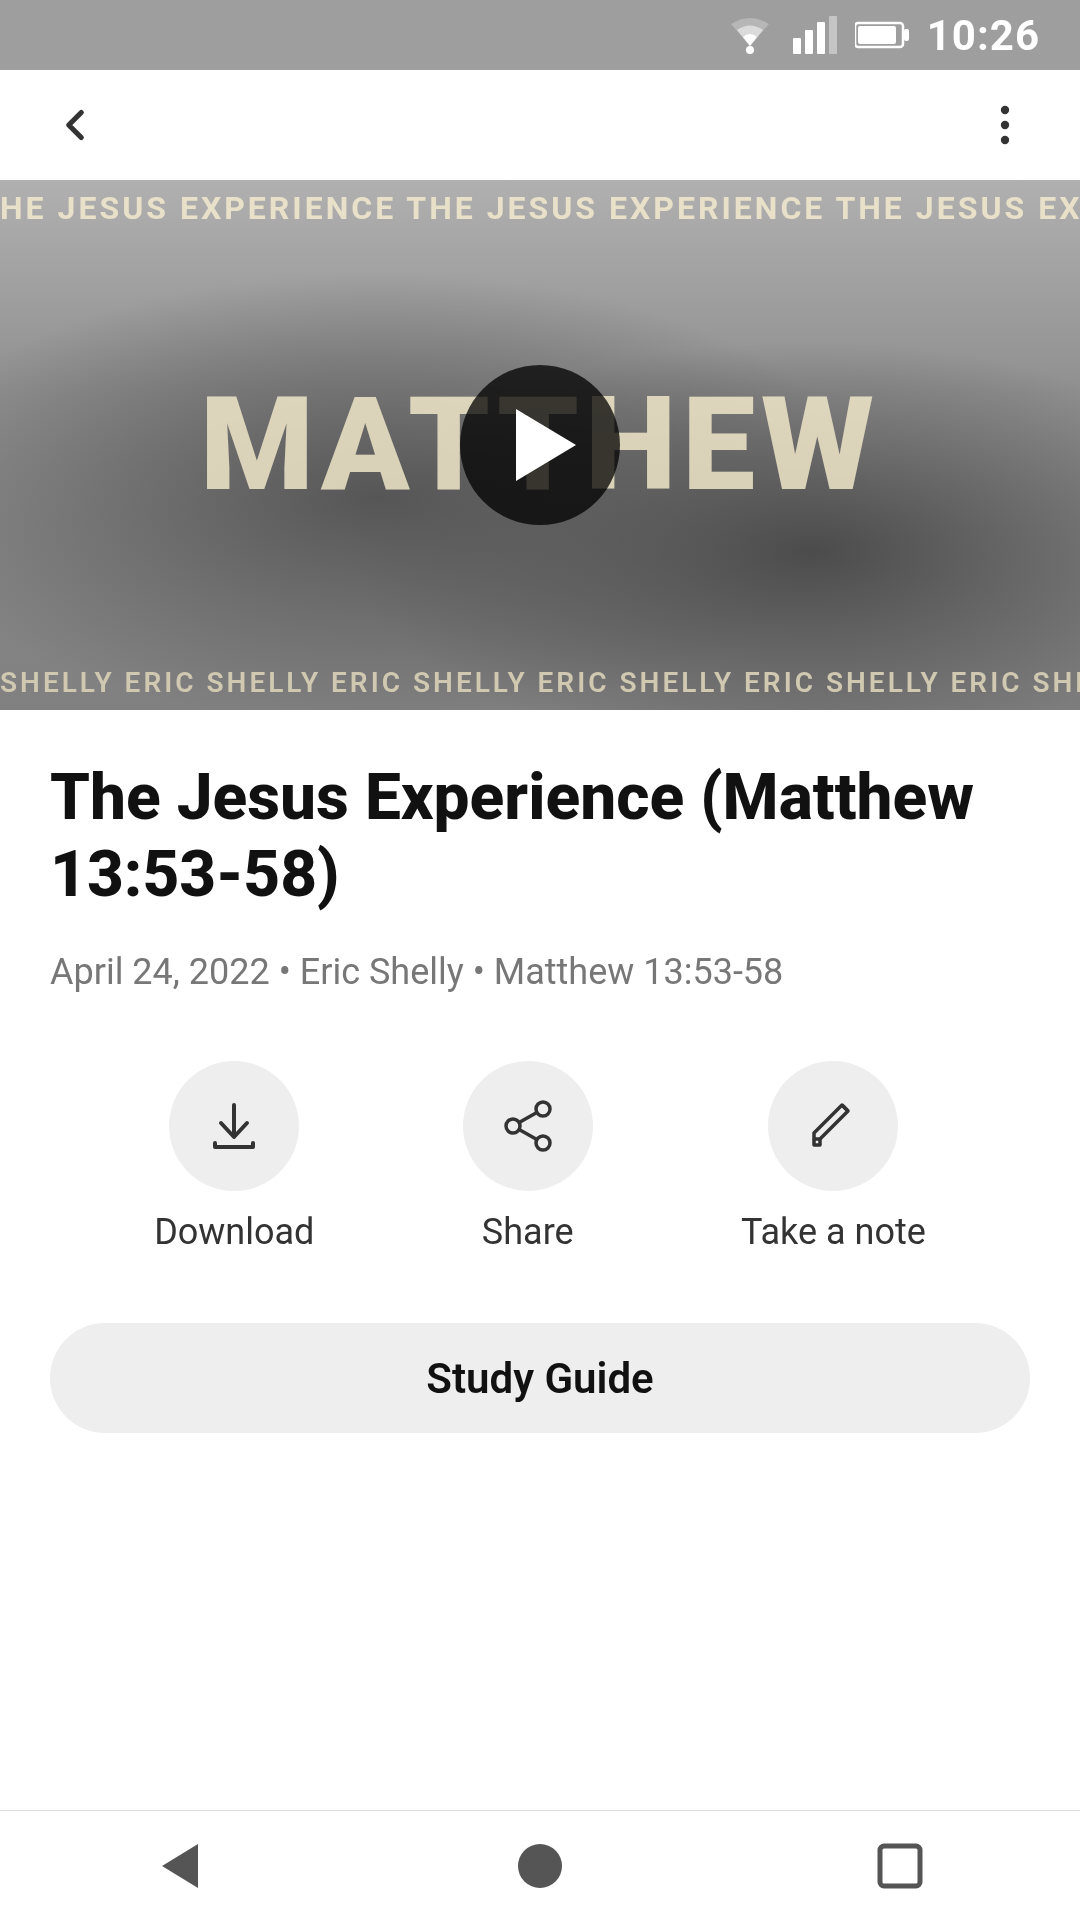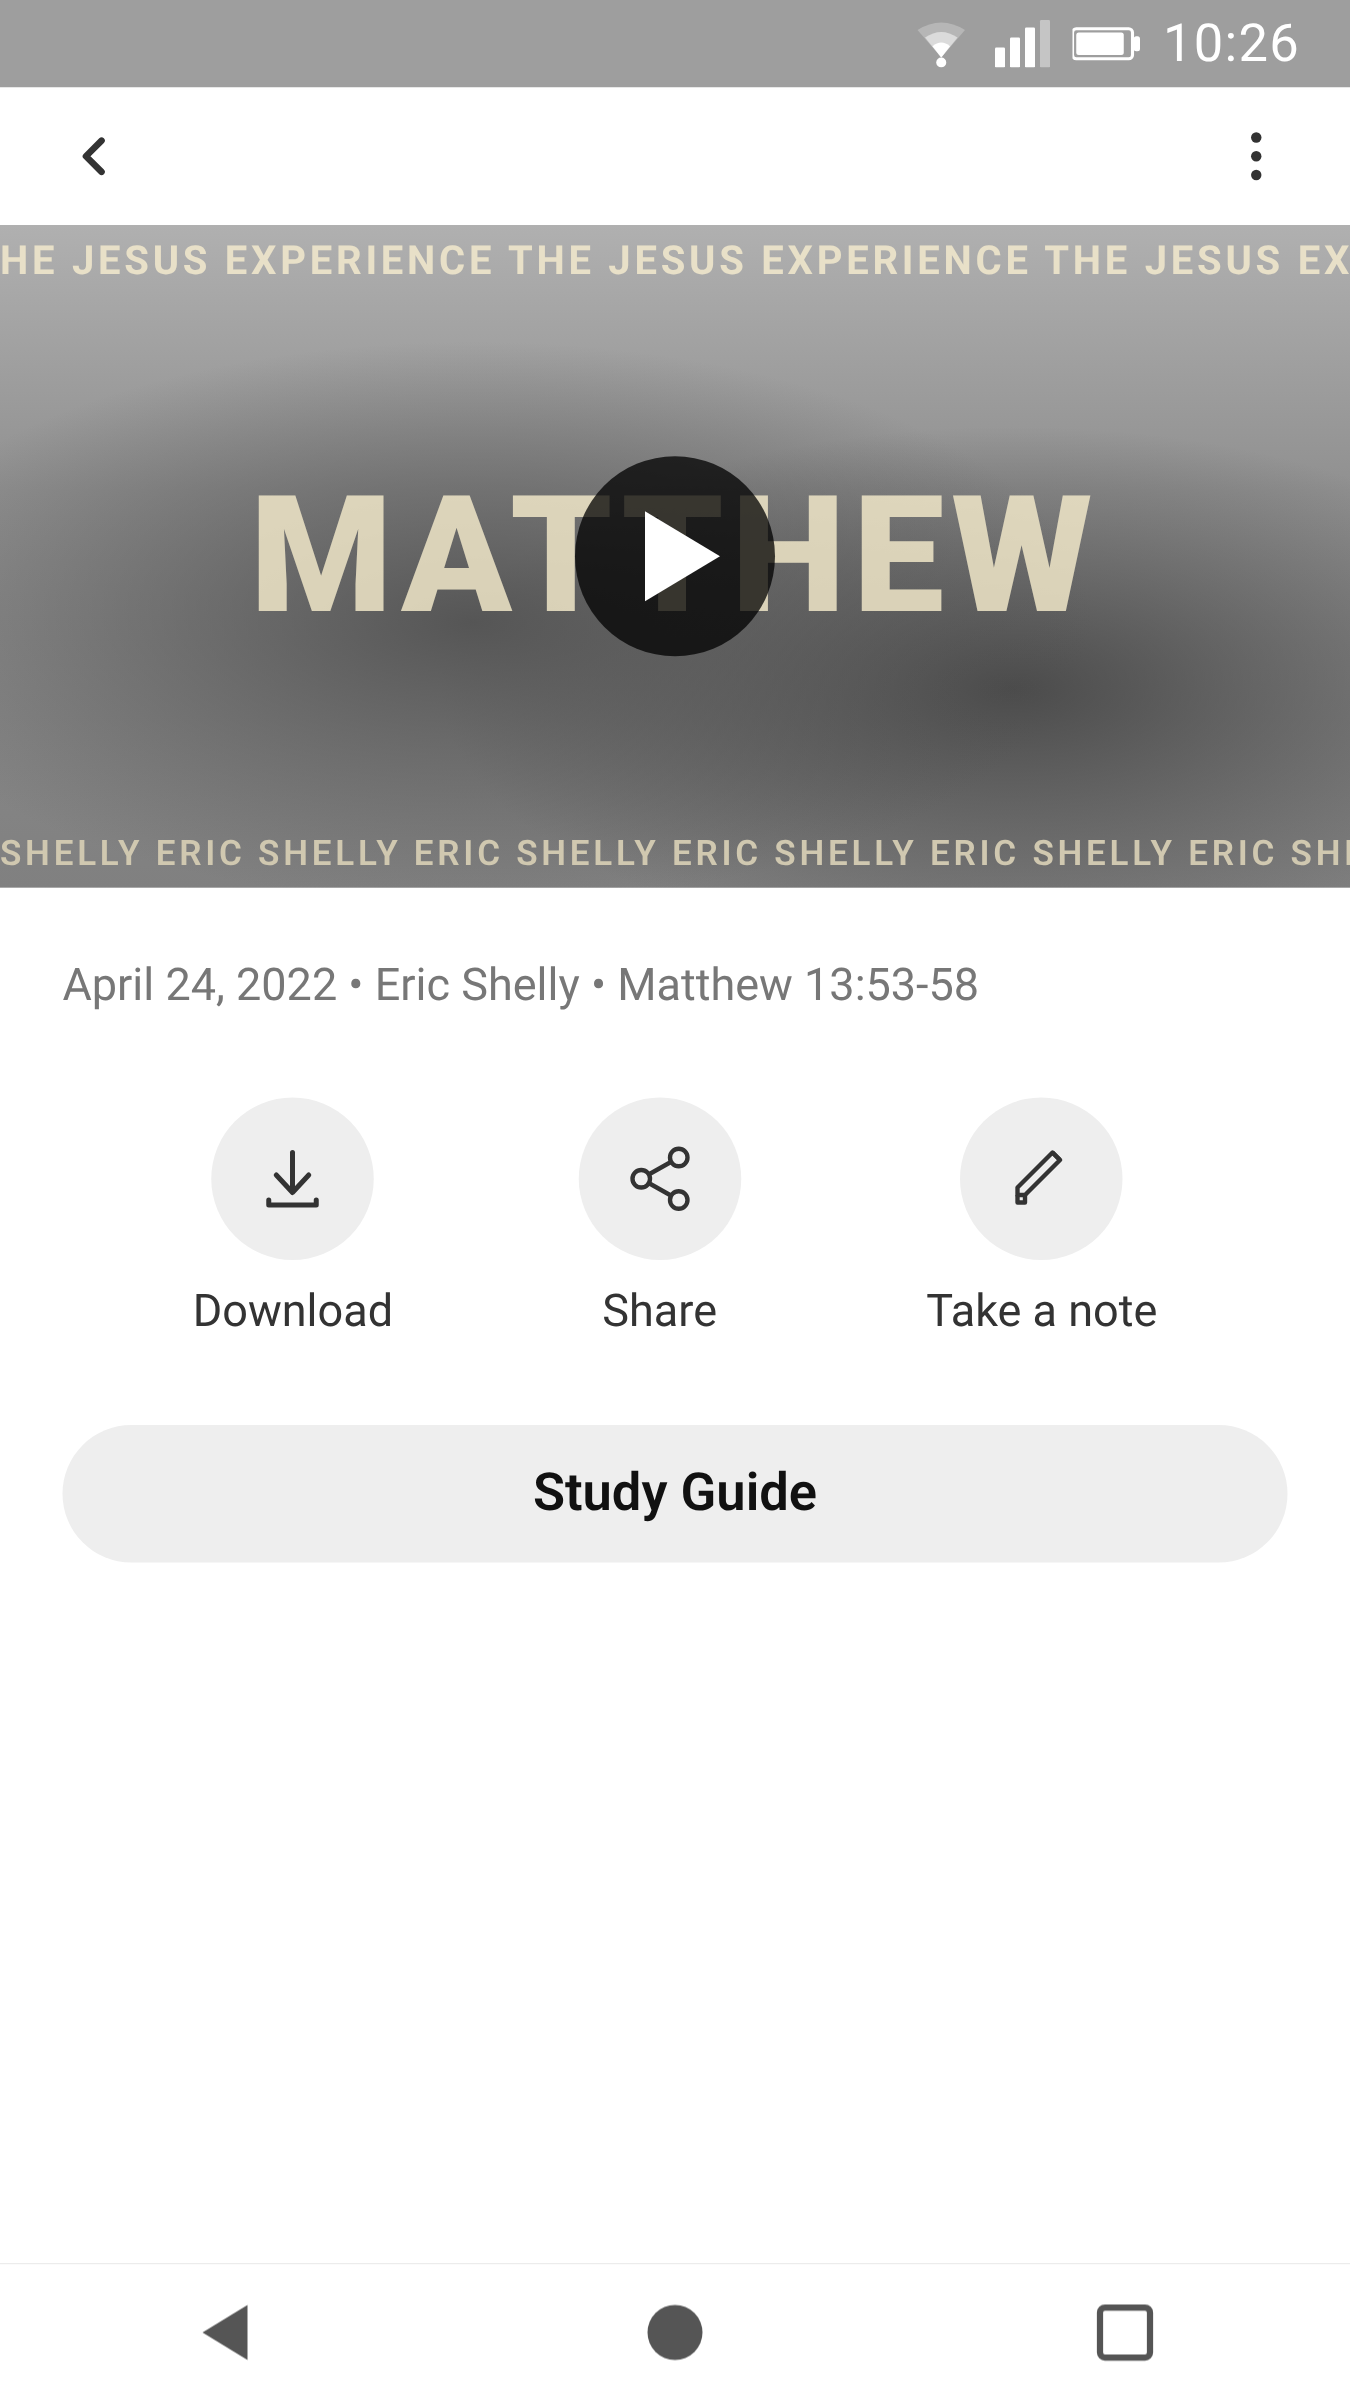--- a/index.html
+++ b/index.html
@@ -27,21 +27,21 @@
 
     .status-icons {
       display: flex;
       align-items: center;
       gap: 18px;
     }
 
     .status-time {
       color: white;
       font-size: 42px;
-      font-weight: 400;
+      font-weight: 700;
       letter-spacing: 1px;
     }
 
     
     .top-nav {
       width: 100%;
       height: 110px;
       background: #ffffff;
       display: flex;
       align-items: center;
@@ -364,20 +364,21 @@
     </div>
 
     <div class="ticker-bottom">
       <span class="ticker-bottom-text">SHELLY ERIC SHELLY ERIC SHELLY ERIC SHELLY ERIC SHELLY ERIC SHELLY ERIC SHELLY ERIC SH</span>
     </div>
   </div>
 </div>
 
 <div class="content">
 
+  <h1 class="sermon-title">The Jesus Experience (Matthew 13:53-58)</h1>
   <p class="sermon-meta">April 24, 2022 • Eric Shelly • Matthew 13:53-58</p>
 
   <div class="actions-row">
 
     <div class="action-item">
       <div class="action-circle">
         <svg width="58" height="58" viewBox="0 0 58 58" fill="none">
           <path d="M29 8 L29 38" stroke="#333" stroke-width="4" stroke-linecap="round"></path>
           <path d="M16 26 L29 40 L42 26" stroke="#333" stroke-width="4" stroke-linecap="round" stroke-linejoin="round"></path>
           <path d="M10 46 L10 50 L48 50 L48 46" stroke="#333" stroke-width="4" stroke-linecap="round" stroke-linejoin="round"></path>

